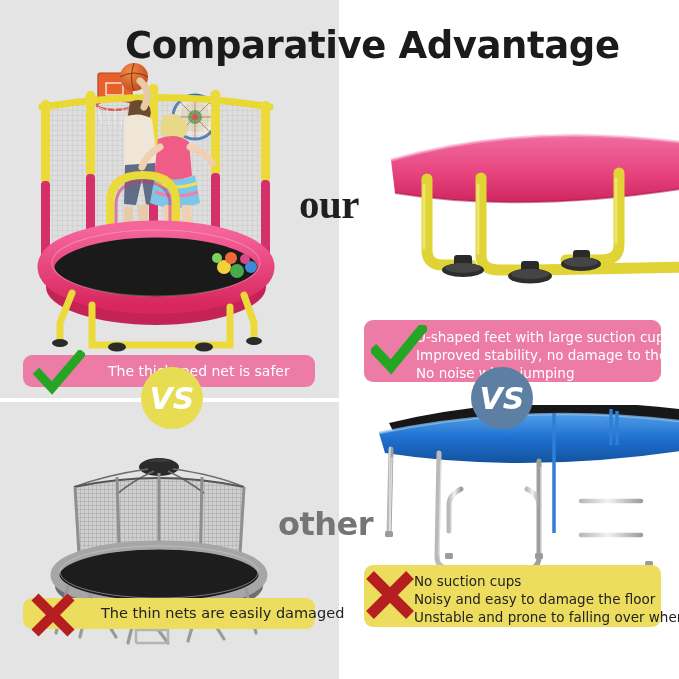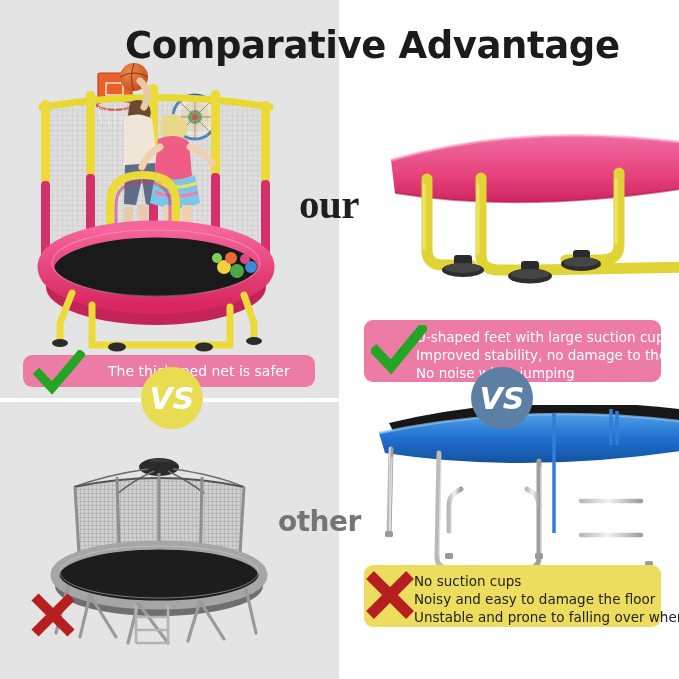--- a/index.html
+++ b/index.html
@@ -35,21 +35,21 @@
 
   
   #word-our{
     position:absolute;left:299px;top:180px;
     font-size:41px;font-weight:bold;color:#1f1f1f;
     font-family:Liberation Serif, serif;
     letter-spacing:-0.5px;z-index:26;
   }
   #word-other{
     position:absolute;left:278px;top:505px;
-    font-size:28px;font-weight:bold;color:#757575;
+    font-size:32px;font-weight:bold;color:#757575;
     font-family:"DejaVu Sans","Liberation Sans",sans-serif;
     letter-spacing:-0.5px;z-index:26;
   }
 
   
   .vs-badge{
     position:absolute;border-radius:50%;
     display:flex;align-items:center;justify-content:center;
     color:#fff;font-weight:bold;font-style:italic;
     font-family:"DejaVu Sans","Liberation Sans",sans-serif;
@@ -403,20 +403,23 @@
     <div class="lines banner-text txt-white">
       <div>U-shaped feet with large suction cups</div>
       <div>Improved stability, no damage to the floor</div>
       <div>No noise when jumping</div>
     </div>
   </div>
   <svg class="mark" id="check-tr" viewBox="0 0 56 50">
     <path d="M5 26 L20 42 L51 4" stroke="#24a524" stroke-width="10" fill="none" stroke-linecap="square" stroke-linejoin="miter"></path>
   </svg>
 
+  <div class="banner banner-yellow" id="banner-bl">
+    <div class="banner-text txt-dark">The thin nets are easily damaged</div>
+  </div>
   <svg class="mark" id="cross-bl" viewBox="0 0 52 46">
     <path d="M8 5 L44 41 M44 5 L8 41" stroke="#b51f1f" stroke-width="10" fill="none" stroke-linecap="butt"></path>
   </svg>
 
   <div class="banner banner-yellow" id="banner-br">
     <div class="lines banner-text txt-dark">
       <div>No suction cups</div>
       <div>Noisy and easy to damage the floor</div>
       <div>Unstable and prone to falling over when jumping</div>
     </div>

